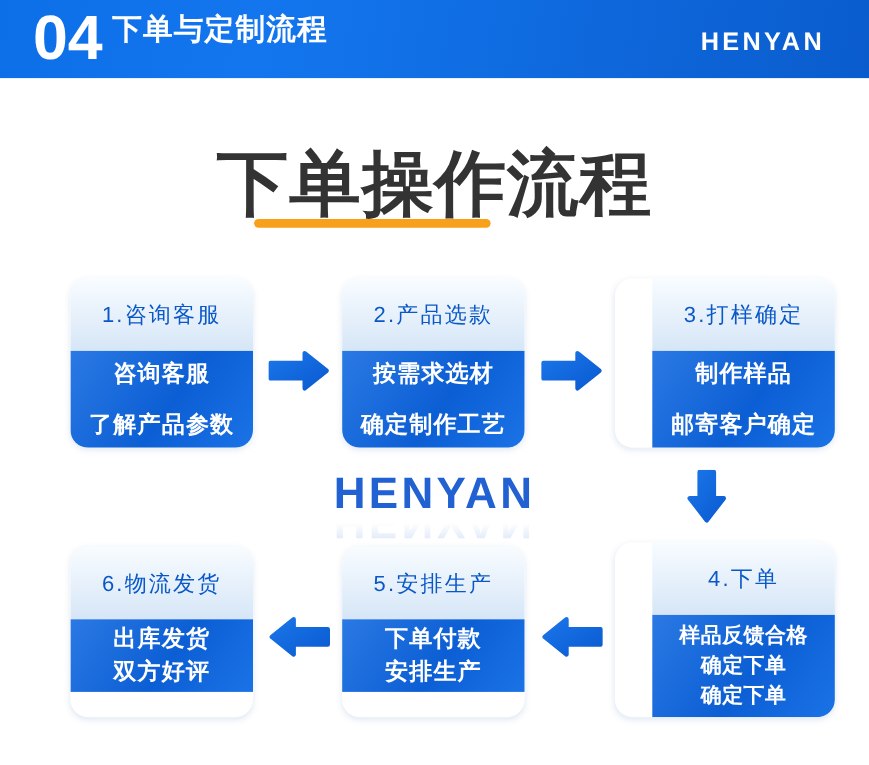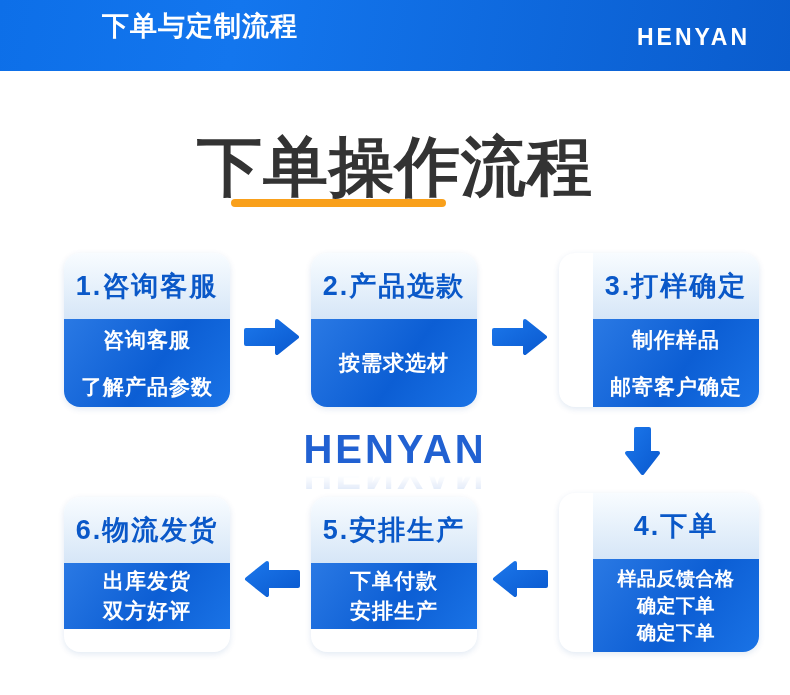--- a/index.html
+++ b/index.html
@@ -48,21 +48,21 @@
     mask-image:linear-gradient(to top,transparent 20%,rgba(0,0,0,.8) 100%);
   }
   
   .card{
     position:absolute;width:166px;border-radius:16px;overflow:hidden;z-index:2;
     box-shadow:0 2px 6px rgba(10,70,160,0.12);
   }
   .card-label{
     height:66px;display:flex;align-items:center;justify-content:center;
     background:linear-gradient(180deg,#f8fcff 0%,#d6e6f7 100%);
-    color:#0a58c8;font-size:27px;font-weight:bold;letter-spacing:2px;
+    color:#0a58c8;font-size:20px;font-weight:normal;letter-spacing:2px;
   }
   .card-body{
     display:flex;flex-direction:column;align-items:center;justify-content:center;
     background:linear-gradient(125deg,#2a79e4 0%,#0c5ed4 55%,#1a73e6 100%);
     color:#ffffff;font-size:21px;font-weight:bold;letter-spacing:1px;
   }
   .row1{top:253px;height:154px;}
   .row1 .card-body{height:88px;line-height:30px;gap:17px;}
   .row2{top:497px;height:155px;}
   .row2 .card-body{height:66px;line-height:30px;}
@@ -76,20 +76,21 @@
   .ar1{left:244px;top:318px;}
   .ar2{left:492px;top:318px;}
   .ad1{left:624px;top:427px;}
   .al1{left:492px;top:560px;}
   .al2{left:244px;top:560px;}
 </style>
 </head>
 <body>
 
 <div class="header">
+  <div class="header-number">04</div>
   <div class="header-titles">
     <div class="header-cn">下单与定制流程</div>
   </div>
   <div class="header-brand">HENYAN</div>
 </div>
 
 <div class="title-underline"></div>
 <div class="big-title">下单操作流程</div>
 
 <div class="watermark">
@@ -111,20 +112,21 @@
   <div class="card-body">
     <span>咨询客服</span>
     <span>了解产品参数</span>
   </div>
 </div>
 
 <div class="card row1 pos-col2">
   <div class="card-label">2.产品选款</div>
   <div class="card-body">
     <span>按需求选材</span>
+    <span>确定制作工艺</span>
   </div>
 </div>
 
 <div class="card row1 pos-col3">
   <div class="card-label">3.打样确定</div>
   <div class="card-body">
     <span>制作样品</span>
     <span>邮寄客户确定</span>
   </div>
 </div>

